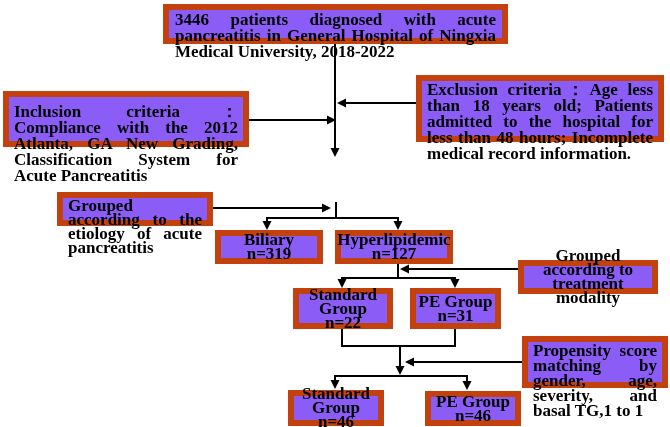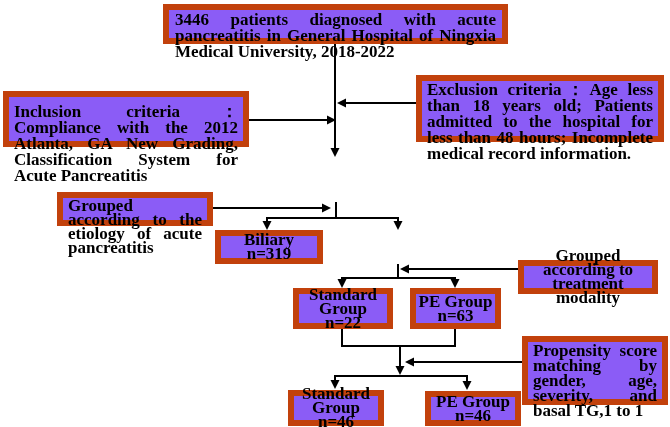--- a/index.html
+++ b/index.html
@@ -22,21 +22,21 @@
   .b-total      { left:163px; top:4px;   width:345px; height:40px; line-height:16px; padding:2px 6px; }
   .b-exclusion  { left:416px; top:75px;  width:248px; height:67px; line-height:16px; padding:1px 5px; }
   .b-inclusion  { left:3px;   top:91px;  width:246px; height:56px; line-height:16px; padding:7px 5px; }
   .b-sap        { left:240px; top:157px; width:193px; height:45px; line-height:16px; padding:3px 6px; }
   .b-etiology   { left:57px;  top:192px; width:156px; height:34px; padding:1px 5px; }
   .b-biliary    { left:215px; top:230px; width:108px; height:34px; }
   .b-hyper      { left:335px; top:230px; width:118px; height:34px; }
   .b-treatment  { left:518px; top:260px; width:140px; height:34px; }
   .b-std53      { left:293px; top:288px; width:100px; height:41px; }
   .b-pe74       { left:410px; top:288px; width:91px;  height:41px; }
-  .b-propensity { left:522px; top:336px; width:146px; height:69px; line-height:15px; padding:1px 5px; }
+  .b-propensity { left:522px; top:336px; width:146px; height:52px; line-height:15px; padding:1px 5px; }
   .b-std46      { left:288px; top:390px; width:96px;  height:36px; }
   .b-pe46       { left:425px; top:391px; width:96px;  height:35px; }
 </style>
 </head>
 <body>
 
 <div class="stage">
 
   <svg class="lines" width="670" height="427" viewBox="0 0 670 427">
     <g stroke="#000000" stroke-width="2" fill="#000000">
@@ -112,33 +112,37 @@
 
   <div class="box para b-etiology">
     <span>Grouped according to the etiology of acute pancreatitis</span>
   </div>
 
   <div class="box center b-biliary">
     <span>Biliary</span>
     <span>n=319</span>
   </div>
 
+  <div class="box center b-hyper">
+    <span>Hyperlipidemic</span>
+    <span>n=127</span>
+  </div>
 
   <div class="box center b-treatment">
     <span>Grouped according to treatment modality</span>
   </div>
 
   <div class="box center b-std53">
     <span>Standard Group</span>
     <span>n=22</span>
   </div>
 
   <div class="box center b-pe74">
     <span>PE Group</span>
-    <span>n=63</span>
+    <span>n=31</span>
   </div>
 
   <div class="box para b-propensity">
     <span>Propensity score matching by gender, age, severity, and basal TG,1 to 1</span>
   </div>
 
   <div class="box center b-std46">
     <span>Standard Group</span>
     <span>n=46</span>
   </div>

